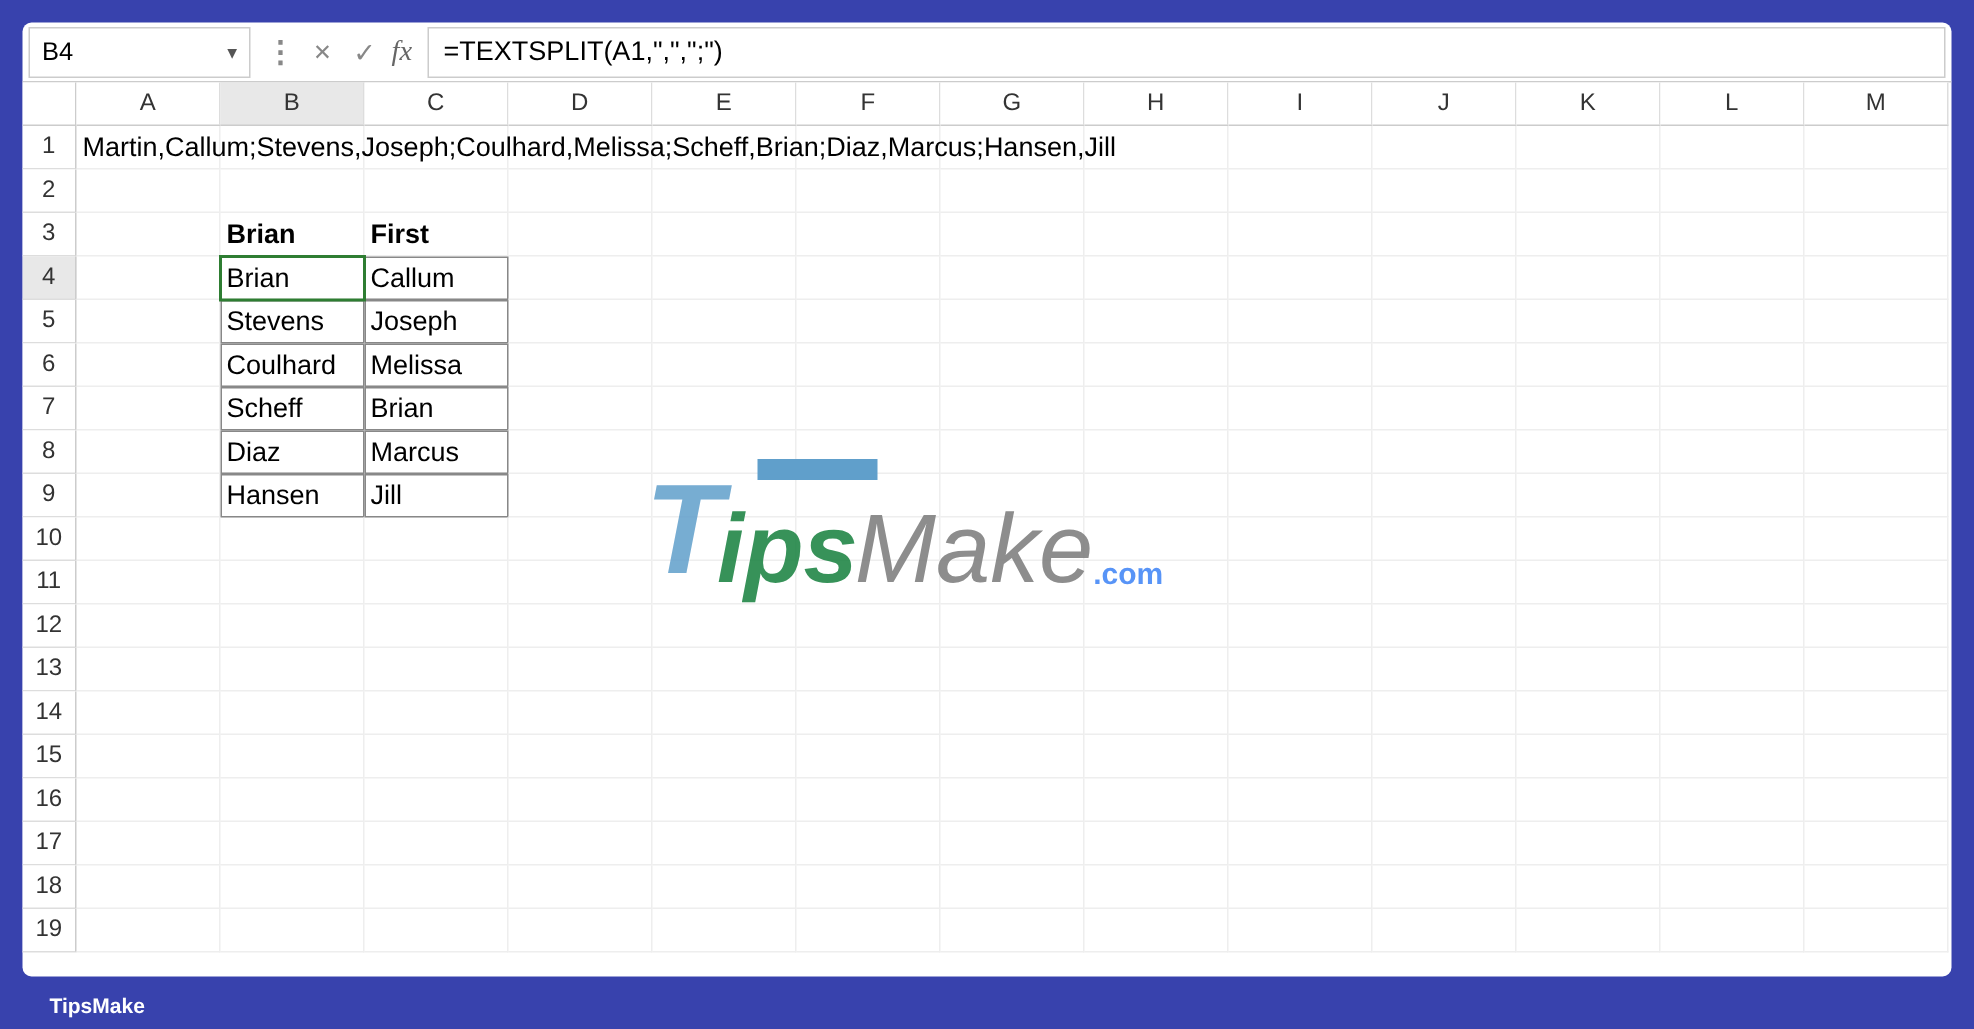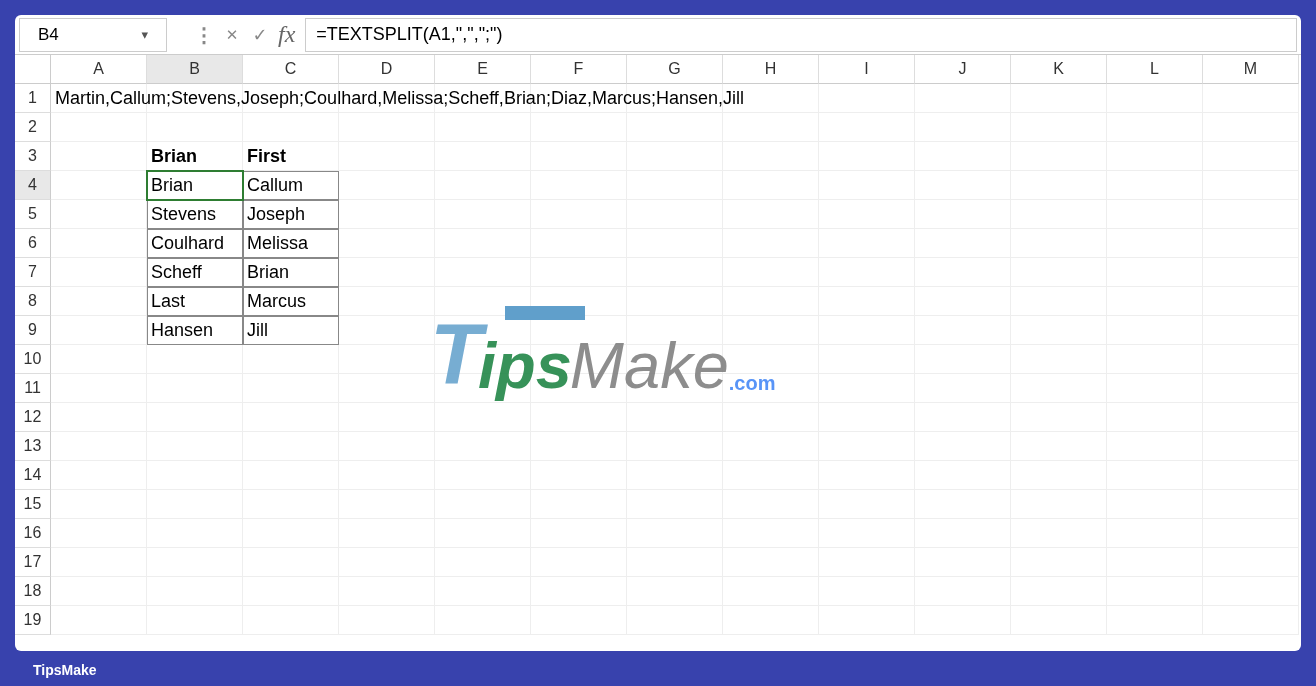--- a/index.html
+++ b/index.html
@@ -1,24 +1,24 @@
 <!DOCTYPE html>
 <html><head>
 <meta charset="utf-8">
 <style>
 *{margin:0;padding:0;box-sizing:border-box}
 body{font-family:"Segoe UI",Arial,sans-serif;background:#3842ad;width:1316px;height:686px;position:relative}
 .outer{position:absolute;top:15px;left:15px;right:15px;bottom:35px;background:#fff;border-radius:6px;overflow:hidden}
 .formula-bar{height:40px;border-bottom:1px solid #ccc;display:flex;align-items:center;padding:3px 4px}
-.name-box{width:148px;height:34px;border:1px solid #ccc;display:flex;align-items:center;justify-content:space-between;padding:0 18px;font-size:17px;margin-right:23px}
+.name-box{width:148px;height:34px;border:1px solid #ccc;display:flex;align-items:center;justify-content:space-between;padding:0 8px;font-size:17px;margin-right:6px}
 .name-box-expand{font-size:13px;color:#555;cursor:pointer}
 .fb-btn{width:28px;height:34px;display:flex;align-items:center;justify-content:center;font-size:18px;color:#888;cursor:pointer}
 .fb-btn.more{font-size:20px;font-weight:bold}
 .fb-btn.cancel{font-size:15px}
-.fx-label{font-style:italic;font-family:"Times New Roman",serif;font-size:24px;color:#666;margin-left:4px;margin-right:10px}
+.fx-label{font-style:italic;font-family:"Times New Roman",serif;font-size:19px;color:#666;margin-left:4px;margin-right:10px}
 .formula-input{flex:1;height:34px;border:1px solid #ccc;padding:0 10px;font-size:18px;display:flex;align-items:center}
 .grid{display:grid;grid-template-columns:36px repeat(13,96px);grid-auto-rows:29px;position:relative}
 .col-header{background:#fff;border-right:1px solid #ddd;border-bottom:1px solid #ccc;display:flex;align-items:center;justify-content:center;font-size:16px;color:#333}
 .col-header.active{background:#e8e8e8}
 .corner{background:#fff;border-right:1px solid #ccc;border-bottom:1px solid #ccc}
 .row-header{background:#fff;border-right:1px solid #ccc;border-bottom:1px solid #ddd;display:flex;align-items:center;justify-content:center;font-size:16px;color:#333}
 .row-header.active{background:#e8e8e8}
 .cell{border-right:1px solid #eee;border-bottom:1px solid #eee;font-size:18px;padding:2px 4px;display:flex;align-items:center;position:relative;white-space:nowrap}
 .cell.bold{font-weight:bold}
 .cell.selected{outline:2px solid #2e7d32;outline-offset:-1px;z-index:10}
@@ -166,21 +166,21 @@
       <div class="cell"></div>
       <div class="cell"></div>
       <div class="cell"></div>
       <div class="cell"></div>
       <div class="cell"></div>
       <div class="cell"></div>
       <div class="cell"></div>
 
     <div class="row-header">8</div>
     <div class="cell"></div>
-    <div class="cell spill-border">Last</div>
+    <div class="cell spill-border">Diaz</div>
     <div class="cell spill-border">Marcus</div>
     <div class="cell"></div>
       <div class="cell"></div>
       <div class="cell"></div>
       <div class="cell"></div>
       <div class="cell"></div>
       <div class="cell"></div>
       <div class="cell"></div>
       <div class="cell"></div>
       <div class="cell"></div>

